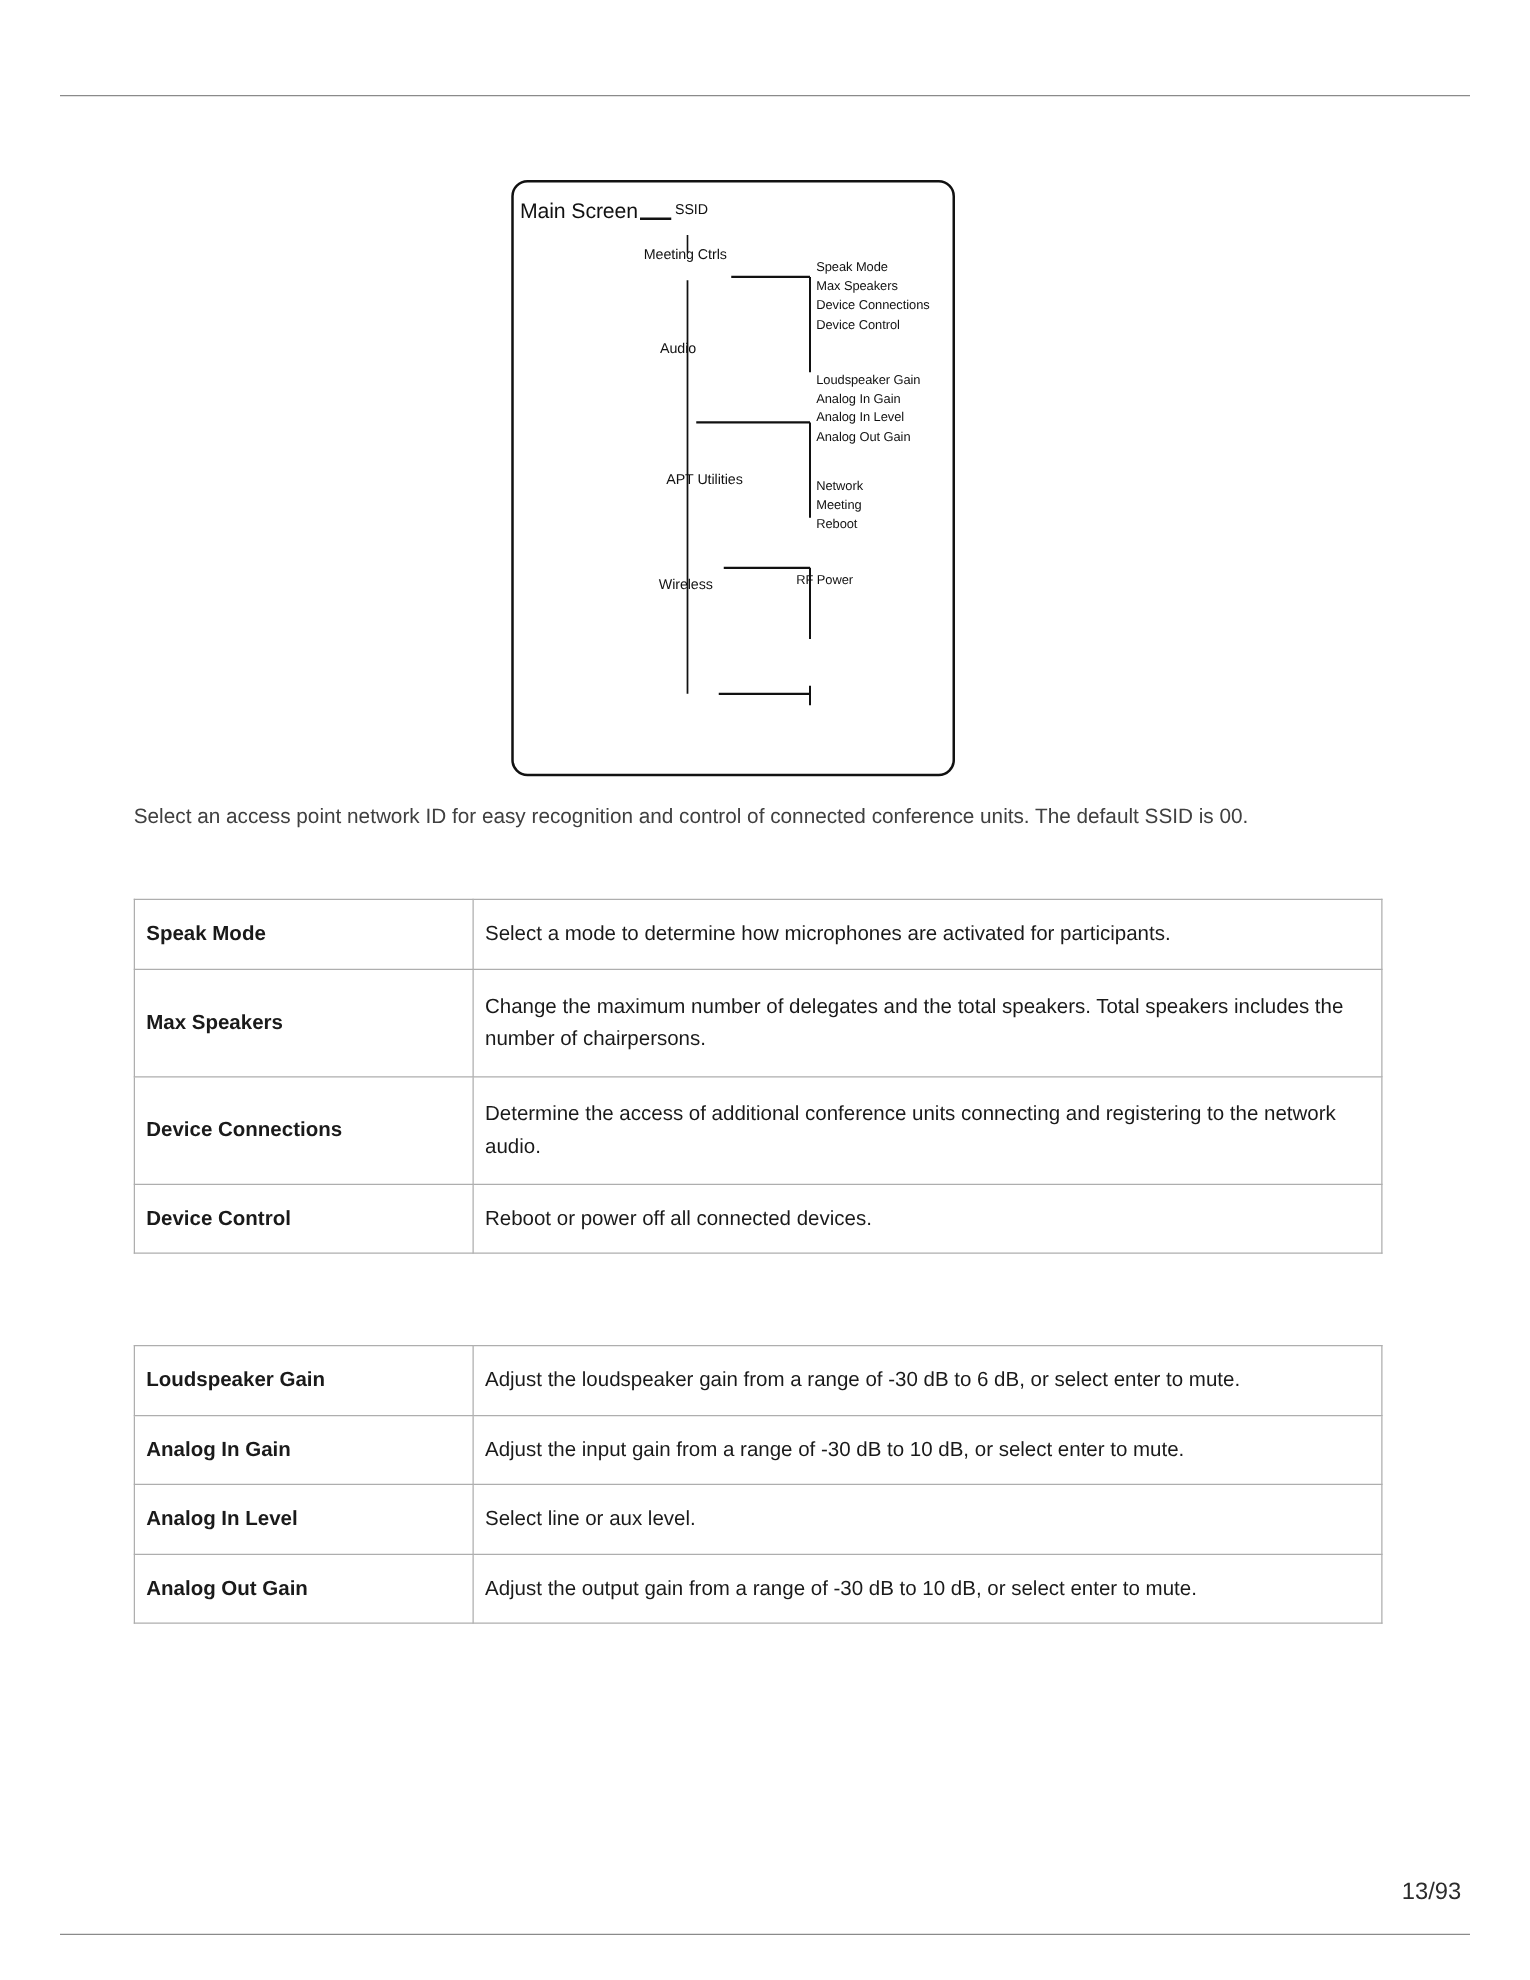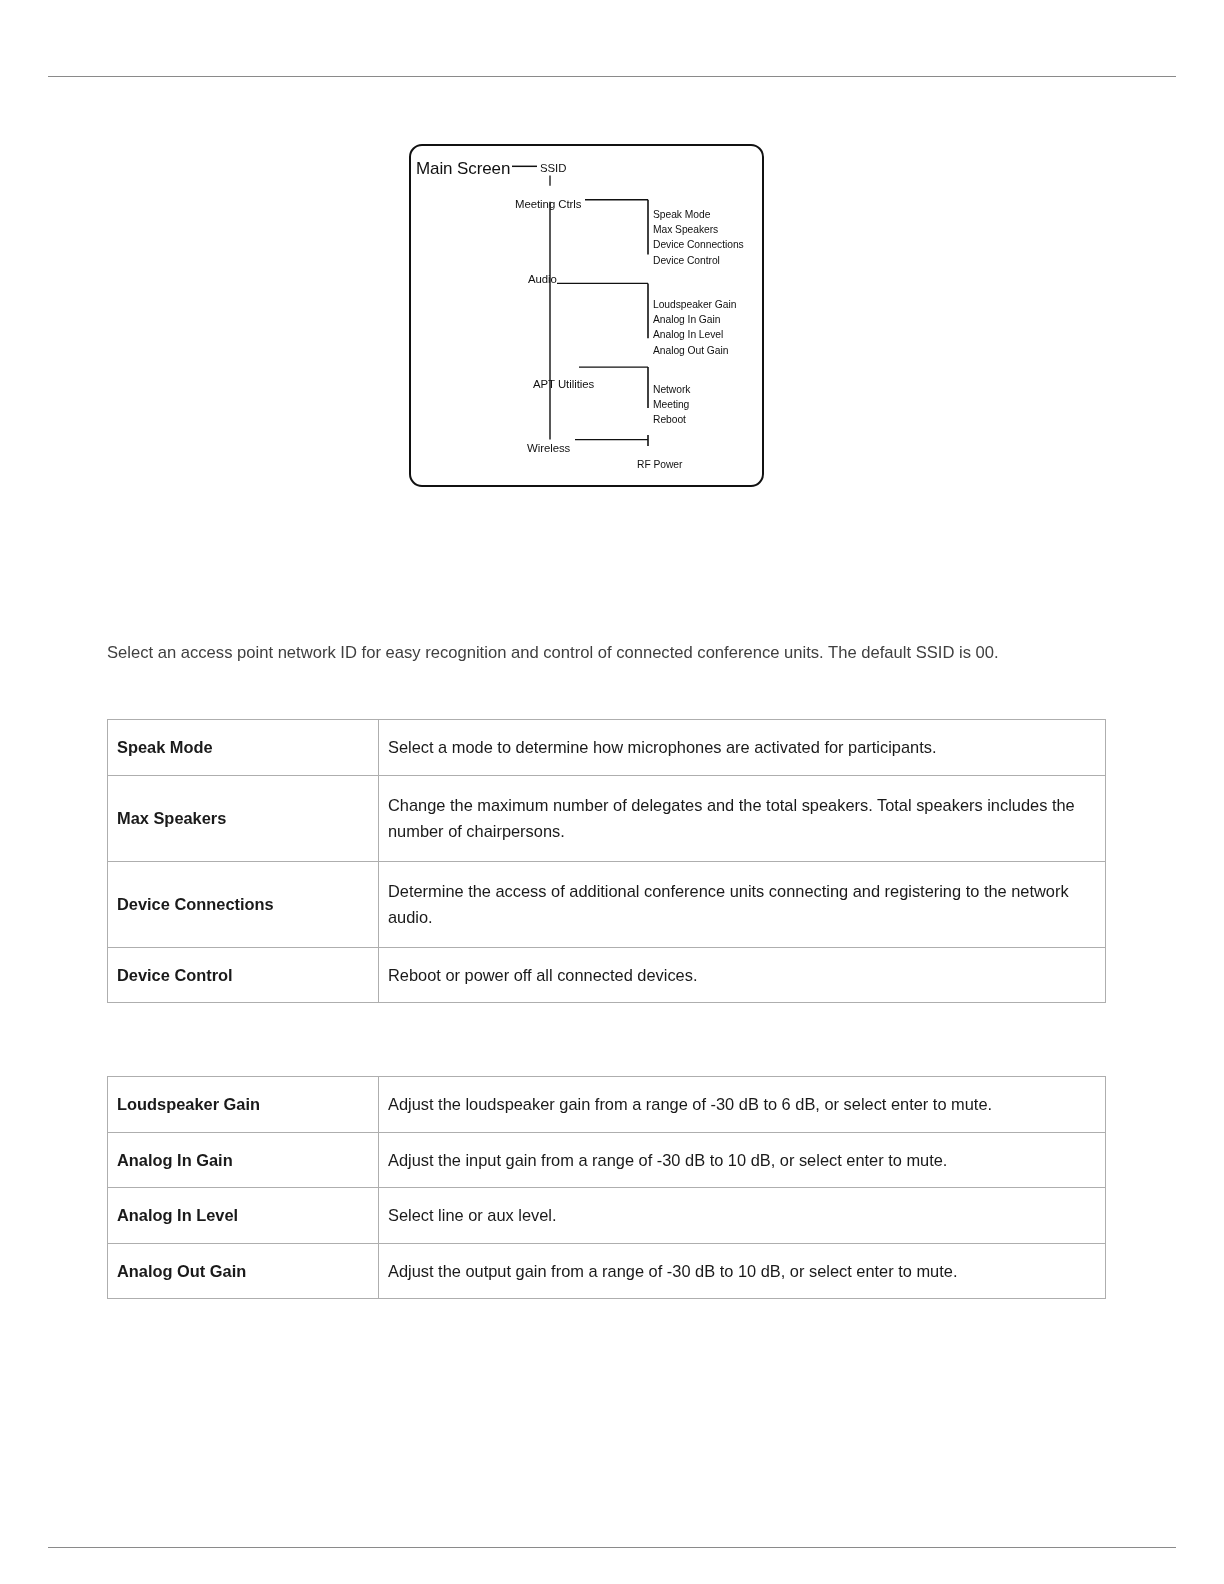--- a/index.html
+++ b/index.html
@@ -39,21 +39,21 @@
     height: 1px;
     background: #8a8a8a;
   }
 
   
   .diagram-wrap {
     position: absolute;
     left: 409px;
     top: 144px;
     width: 355px;
-    height: 343px;
+    height: 477px;
   }
   .diagram-box {
     position: absolute;
     inset: 0;
     border: 2.2px solid #111111;
     border-radius: 13px;
     box-sizing: border-box;
     background: #fff;
   }
   .diagram-svg {
@@ -202,21 +202,21 @@
     <div>Analog Out Gain</div>
   </div>
 
   <div class="node node-lvl1" style="left:124px; top:235px;">APT Utilities</div>
   <div class="leaf-group" style="left:244px; top:238px;">
     <div>Network</div>
     <div>Meeting</div>
     <div>Reboot</div>
   </div>
 
-  <div class="node node-lvl1" style="left:118px; top:299px;text-align:right;">Wireless</div>
+  <div class="node node-lvl1" style="left:118px; top:319px;text-align:right;">Wireless</div>
   <div class="leaf-group" style="left:228px; top:313px;">
     <div>RF Power</div>
   </div>
 </div>
 
 <p class="body-para">Select an access point network ID for easy recognition and control of connected conference units. The default SSID is 00.</p>
 
 <table class="spec-table" id="table-meeting-ctrls">
   <tbody>
     <tr>
@@ -253,14 +253,15 @@
       <td class="desc">Select line or aux level.</td>
     </tr>
     <tr>
       <td class="term">Analog Out Gain</td>
       <td class="desc">Adjust the output gain from a range of -30 dB to 10 dB, or select enter to mute.</td>
     </tr>
   </tbody>
 </table>
 
 <div class="page-footer">
+  <div class="footer-page">13/93</div>
   <div class="footer-rule"></div>
 </div>
 
 </body></html>

